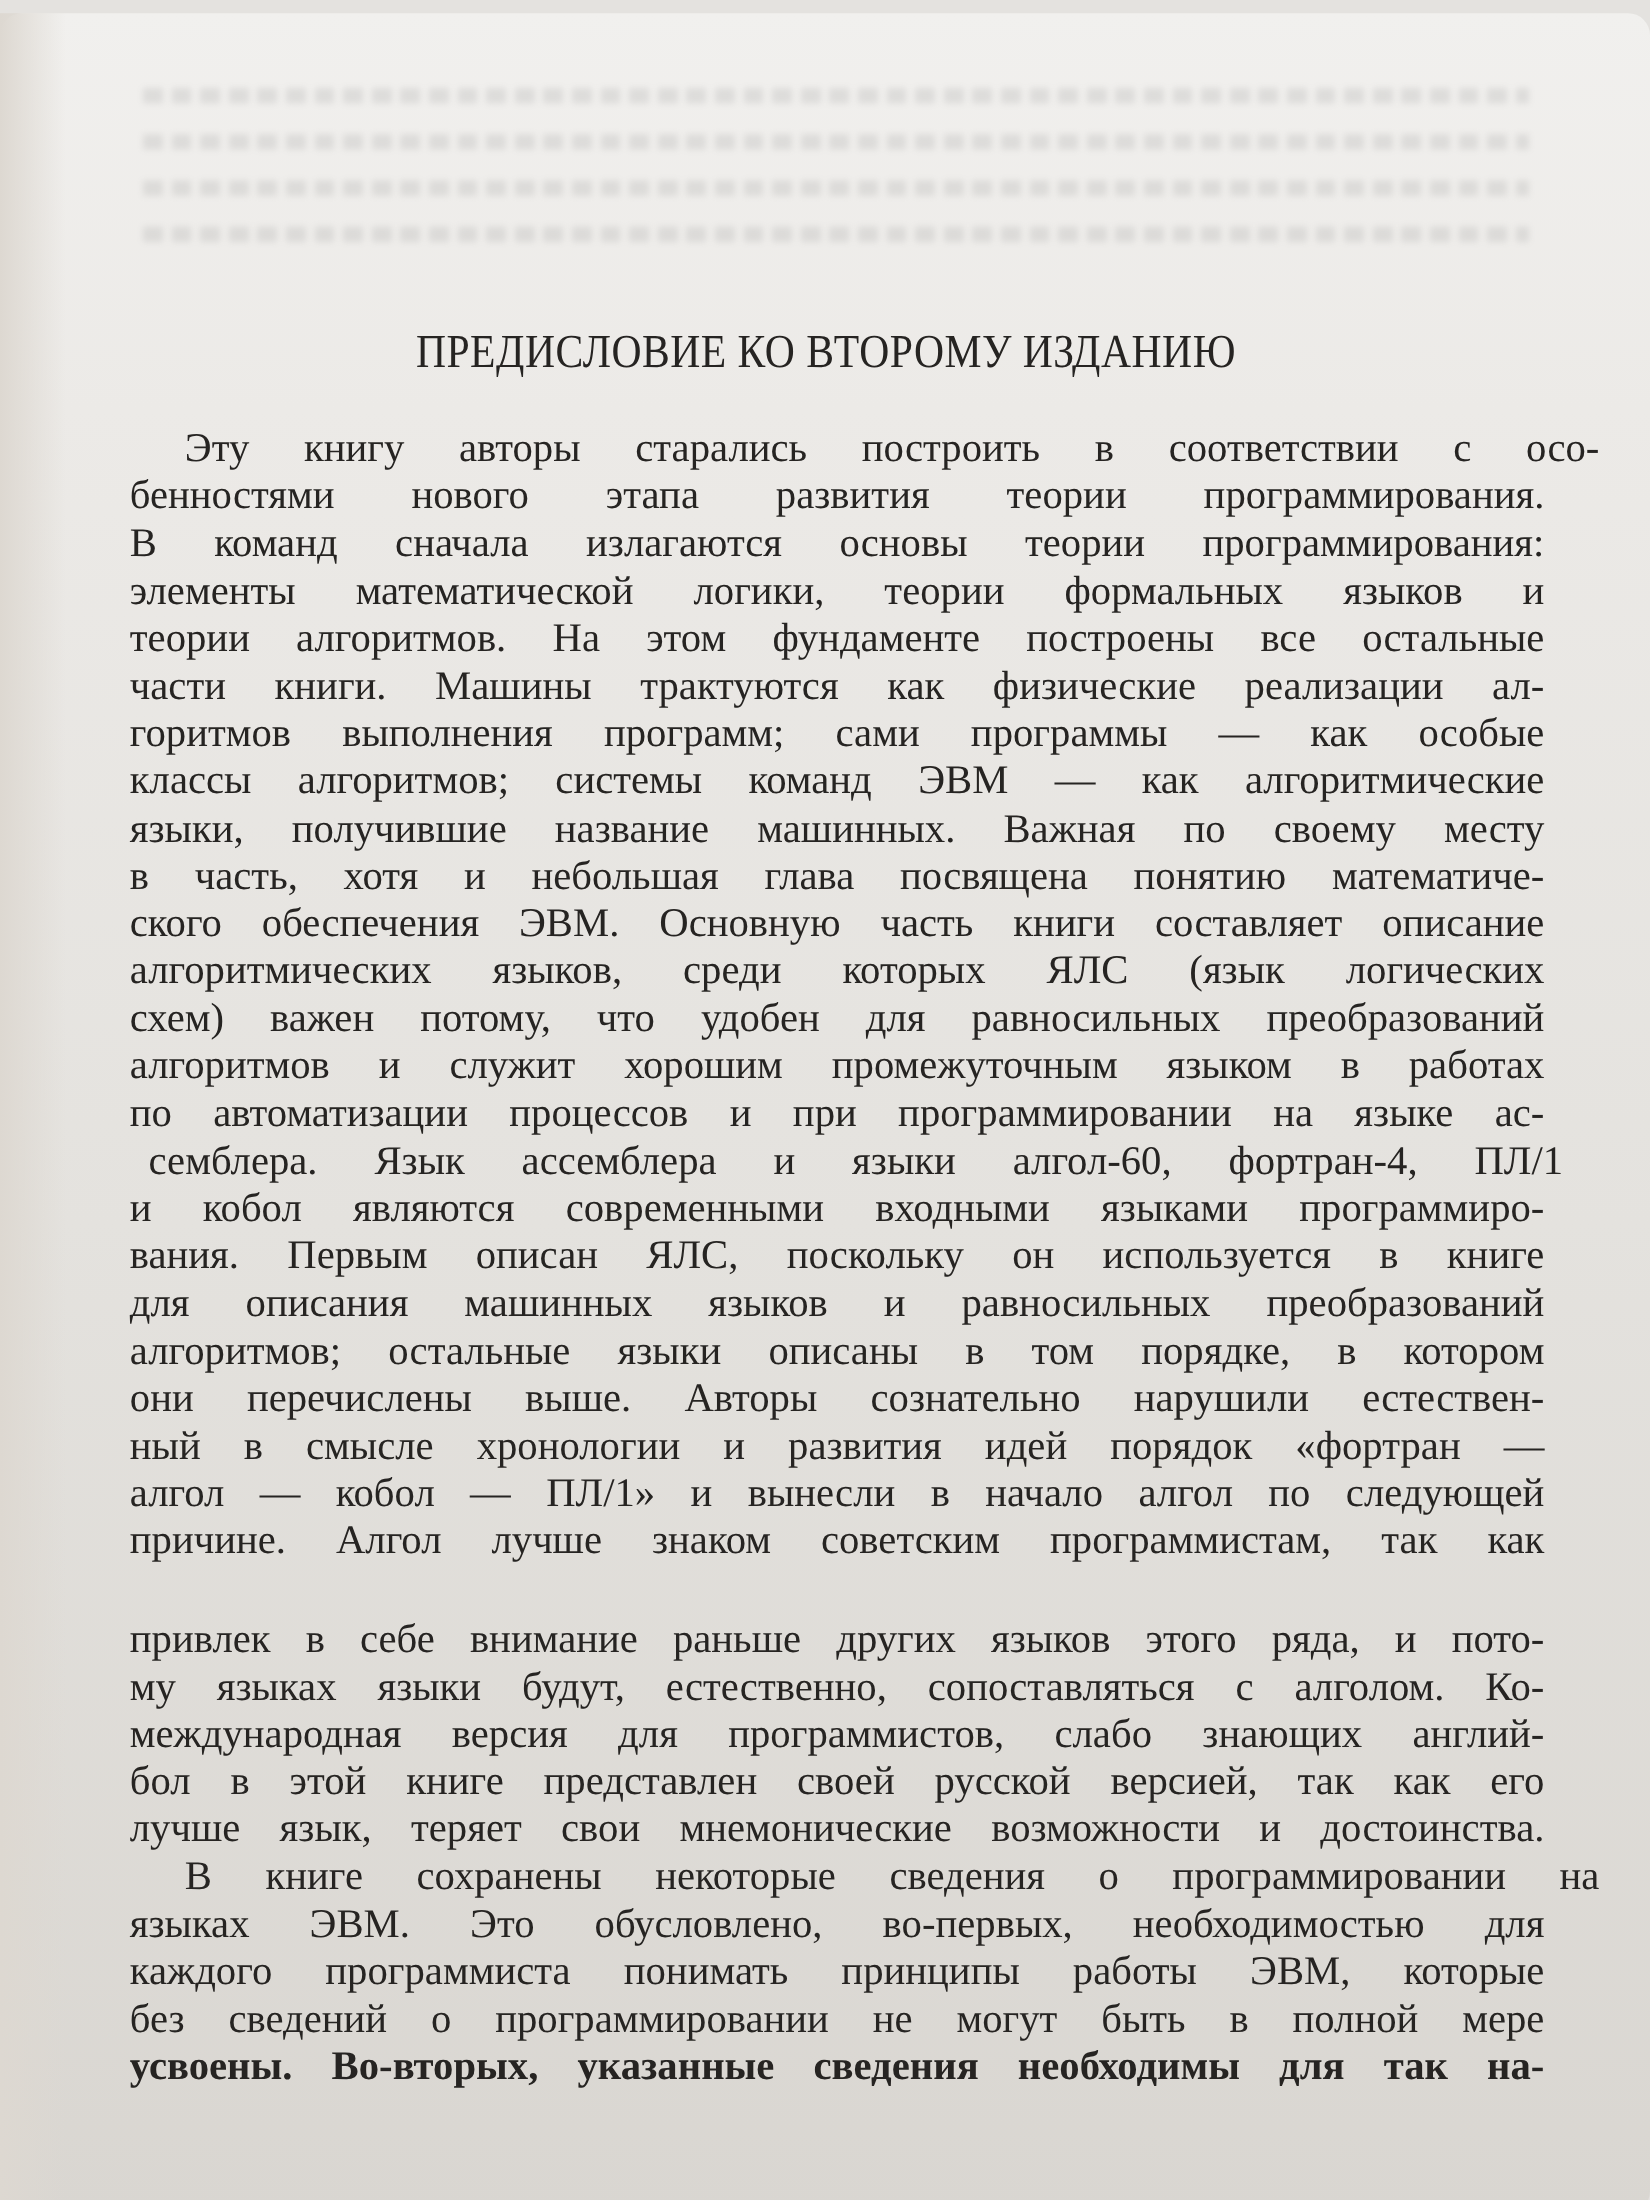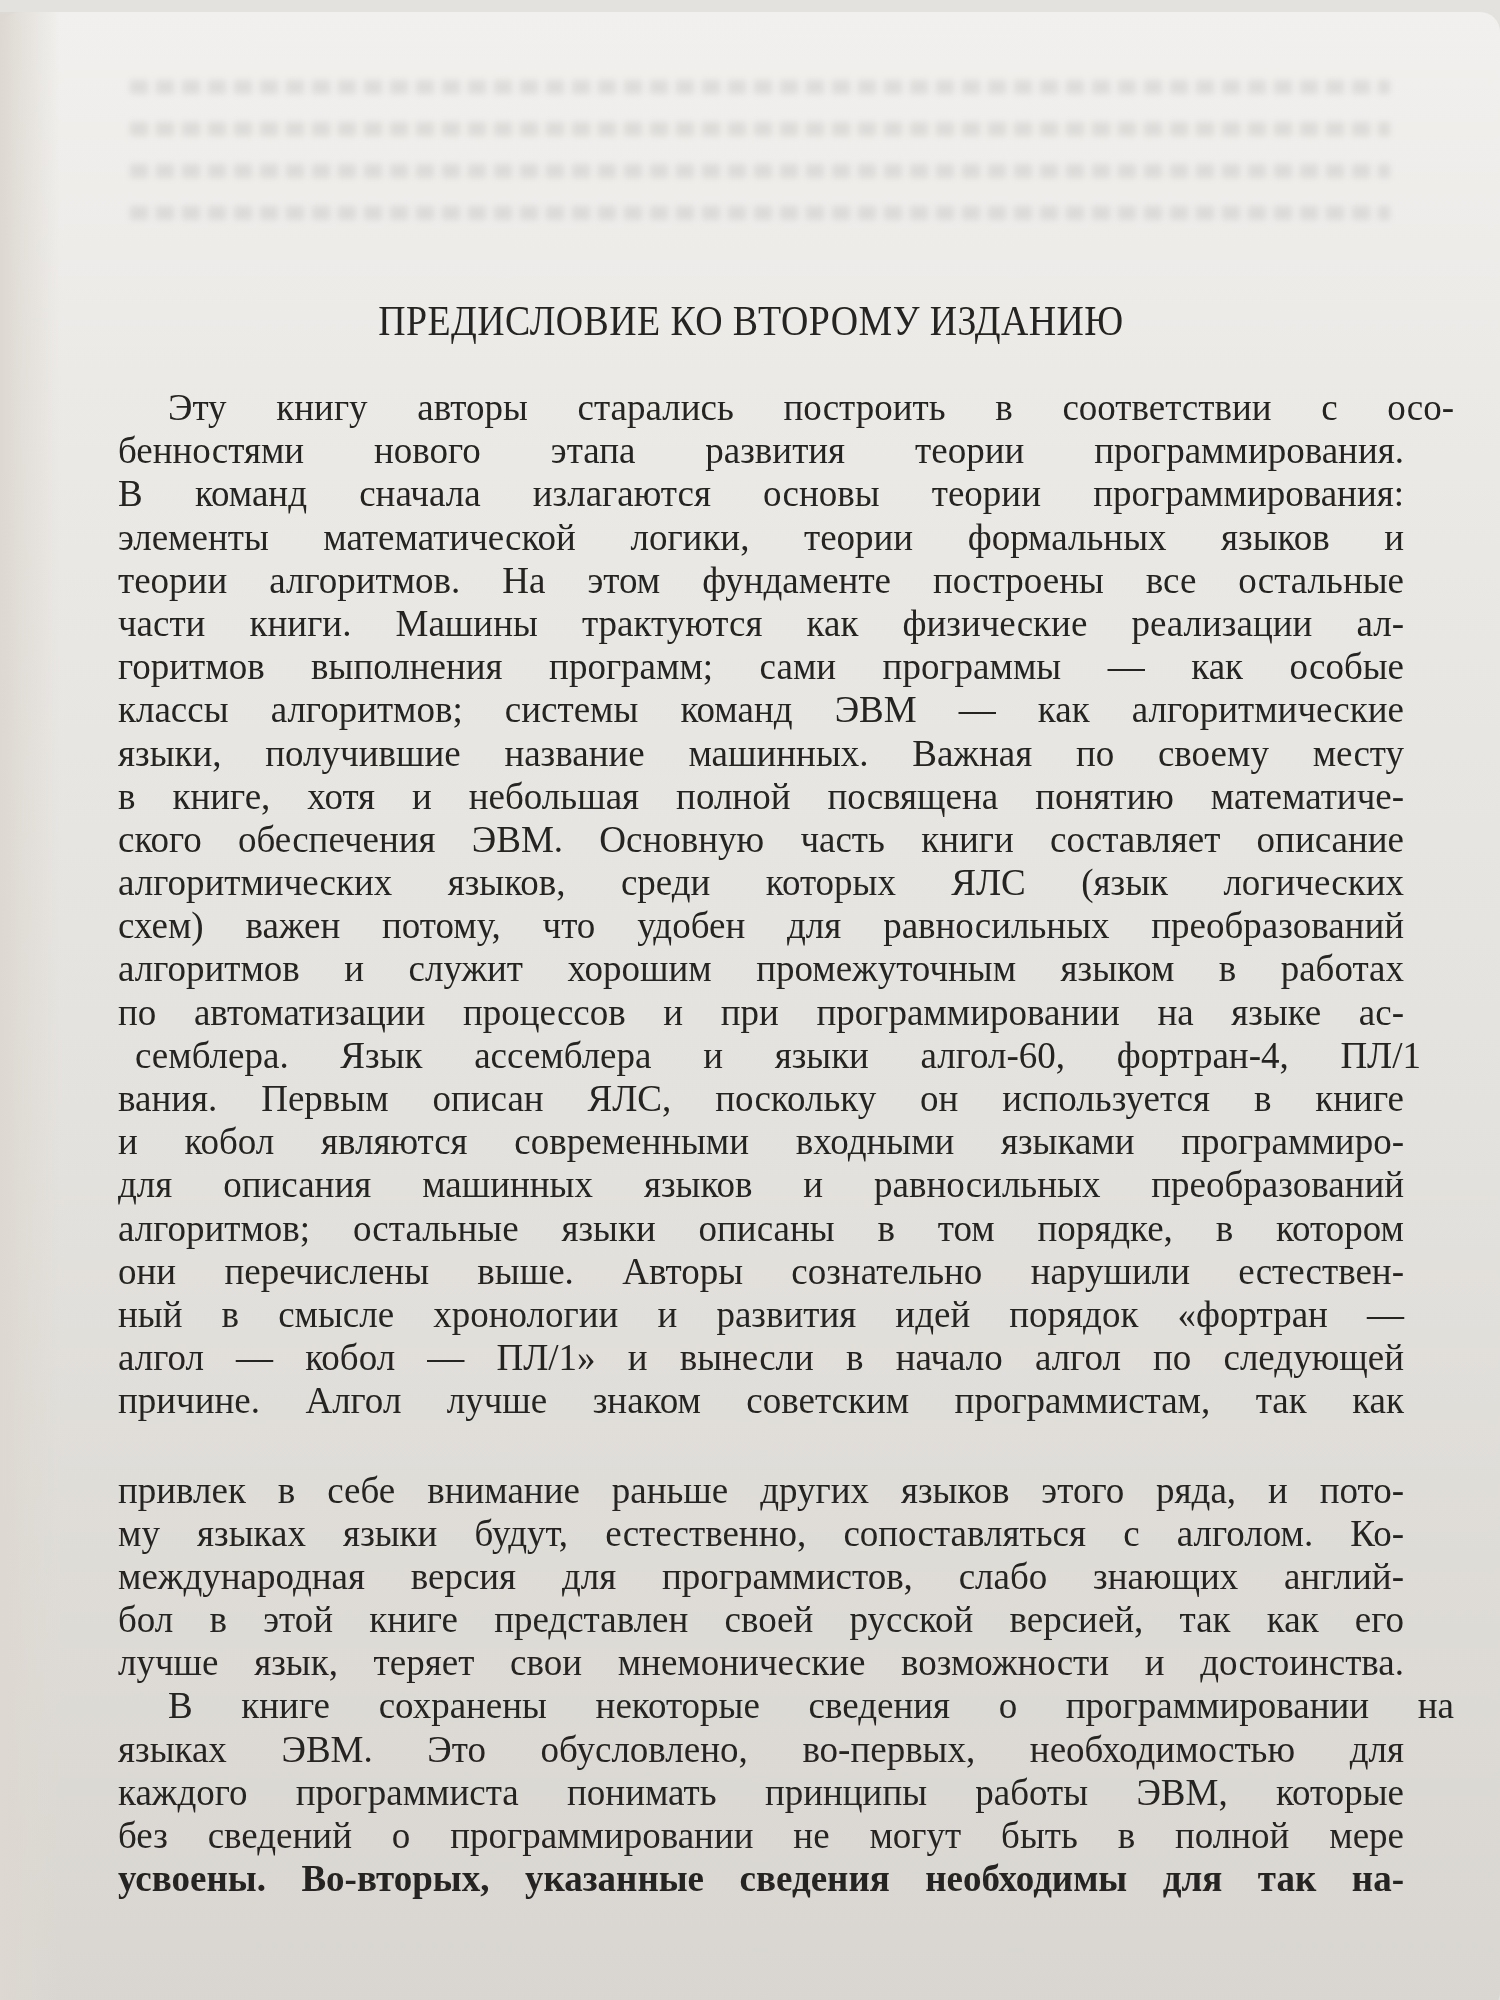--- a/index.html
+++ b/index.html
@@ -90,29 +90,29 @@
       <div>
         <span class="line indent" style="width: 1286px;">Эту книгу авторы старались построить в соответствии с осо-</span>
         <span class="line" style="width: 1286px;">бенностями нового этапа развития теории программирования.</span>
         <span class="line" style="width: 1286px;">В команд сначала излагаются основы теории программирования:</span>
         <span class="line" style="width: 1286px;">элементы математической логики, теории формальных языков и</span>
         <span class="line" style="width: 1286px;">теории алгоритмов. На этом фундаменте построены все остальные</span>
         <span class="line" style="width: 1286px;">части книги. Машины трактуются как физические реализации ал-</span>
         <span class="line" style="width: 1286px;">горитмов выполнения программ; сами программы — как особые</span>
         <span class="line" style="width: 1286px;">классы алгоритмов; системы команд ЭВМ — как алгоритмические</span>
         <span class="line" style="width: 1286px;">языки, получившие название машинных. Важная по своему месту</span>
-        <span class="line" style="width: 1286px;">в книге, хотя и небольшая полной посвящена понятию математиче-</span>
+        <span class="line" style="width: 1286px;">в часть, хотя и небольшая глава посвящена понятию математиче-</span>
         <span class="line" style="width: 1286px;">ского обеспечения ЭВМ. Основную часть книги составляет описание</span>
         <span class="line" style="width: 1286px;">алгоритмических языков, среди которых ЯЛС (язык логических</span>
         <span class="line" style="width: 1286px;">схем) важен потому, что удобен для равносильных преобразований</span>
         <span class="line" style="width: 1286px;">алгоритмов и служит хорошим промежуточным языком в работах</span>
         <span class="line" style="width: 1286px;">по автоматизации процессов и при программировании на языке ас-</span>
         <span class="line" style="width: 1286px; margin-left: 17px;">семблера. Язык ассемблера и языки алгол-60, фортран-4, ПЛ/1</span>
+        <span class="line" style="width: 1286px;">и кобол являются современными входными языками программиро-</span>
         <span class="line" style="width: 1286px;">вания. Первым описан ЯЛС, поскольку он используется в книге</span>
-        <span class="line" style="width: 1286px;">и кобол являются современными входными языками программиро-</span>
         <span class="line" style="width: 1286px;">для описания машинных языков и равносильных преобразований</span>
         <span class="line" style="width: 1286px;">алгоритмов; остальные языки описаны в том порядке, в котором</span>
         <span class="line" style="width: 1286px;">они перечислены выше. Авторы сознательно нарушили естествен-</span>
         <span class="line" style="width: 1286px;">ный в смысле хронологии и развития идей порядок «фортран —</span>
         <span class="line" style="width: 1286px;">алгол — кобол — ПЛ/1» и вынесли в начало алгол по следующей</span>
         <span class="line" style="width: 1286px;">причине. Алгол лучше знаком советским программистам, так как</span>
         <span class="line" style="width: 1286px; margin-top: 46px;">привлек в себе внимание раньше других языков этого ряда, и пото-</span>
         <span class="line" style="width: 1286px;">му языках языки будут, естественно, сопоставляться с алголом. Ко-</span>
         <span class="line" style="width: 1286px;">международная версия для программистов, слабо знающих англий-</span>
         <span class="line" style="width: 1286px;">бол в этой книге представлен своей русской версией, так как его</span>

